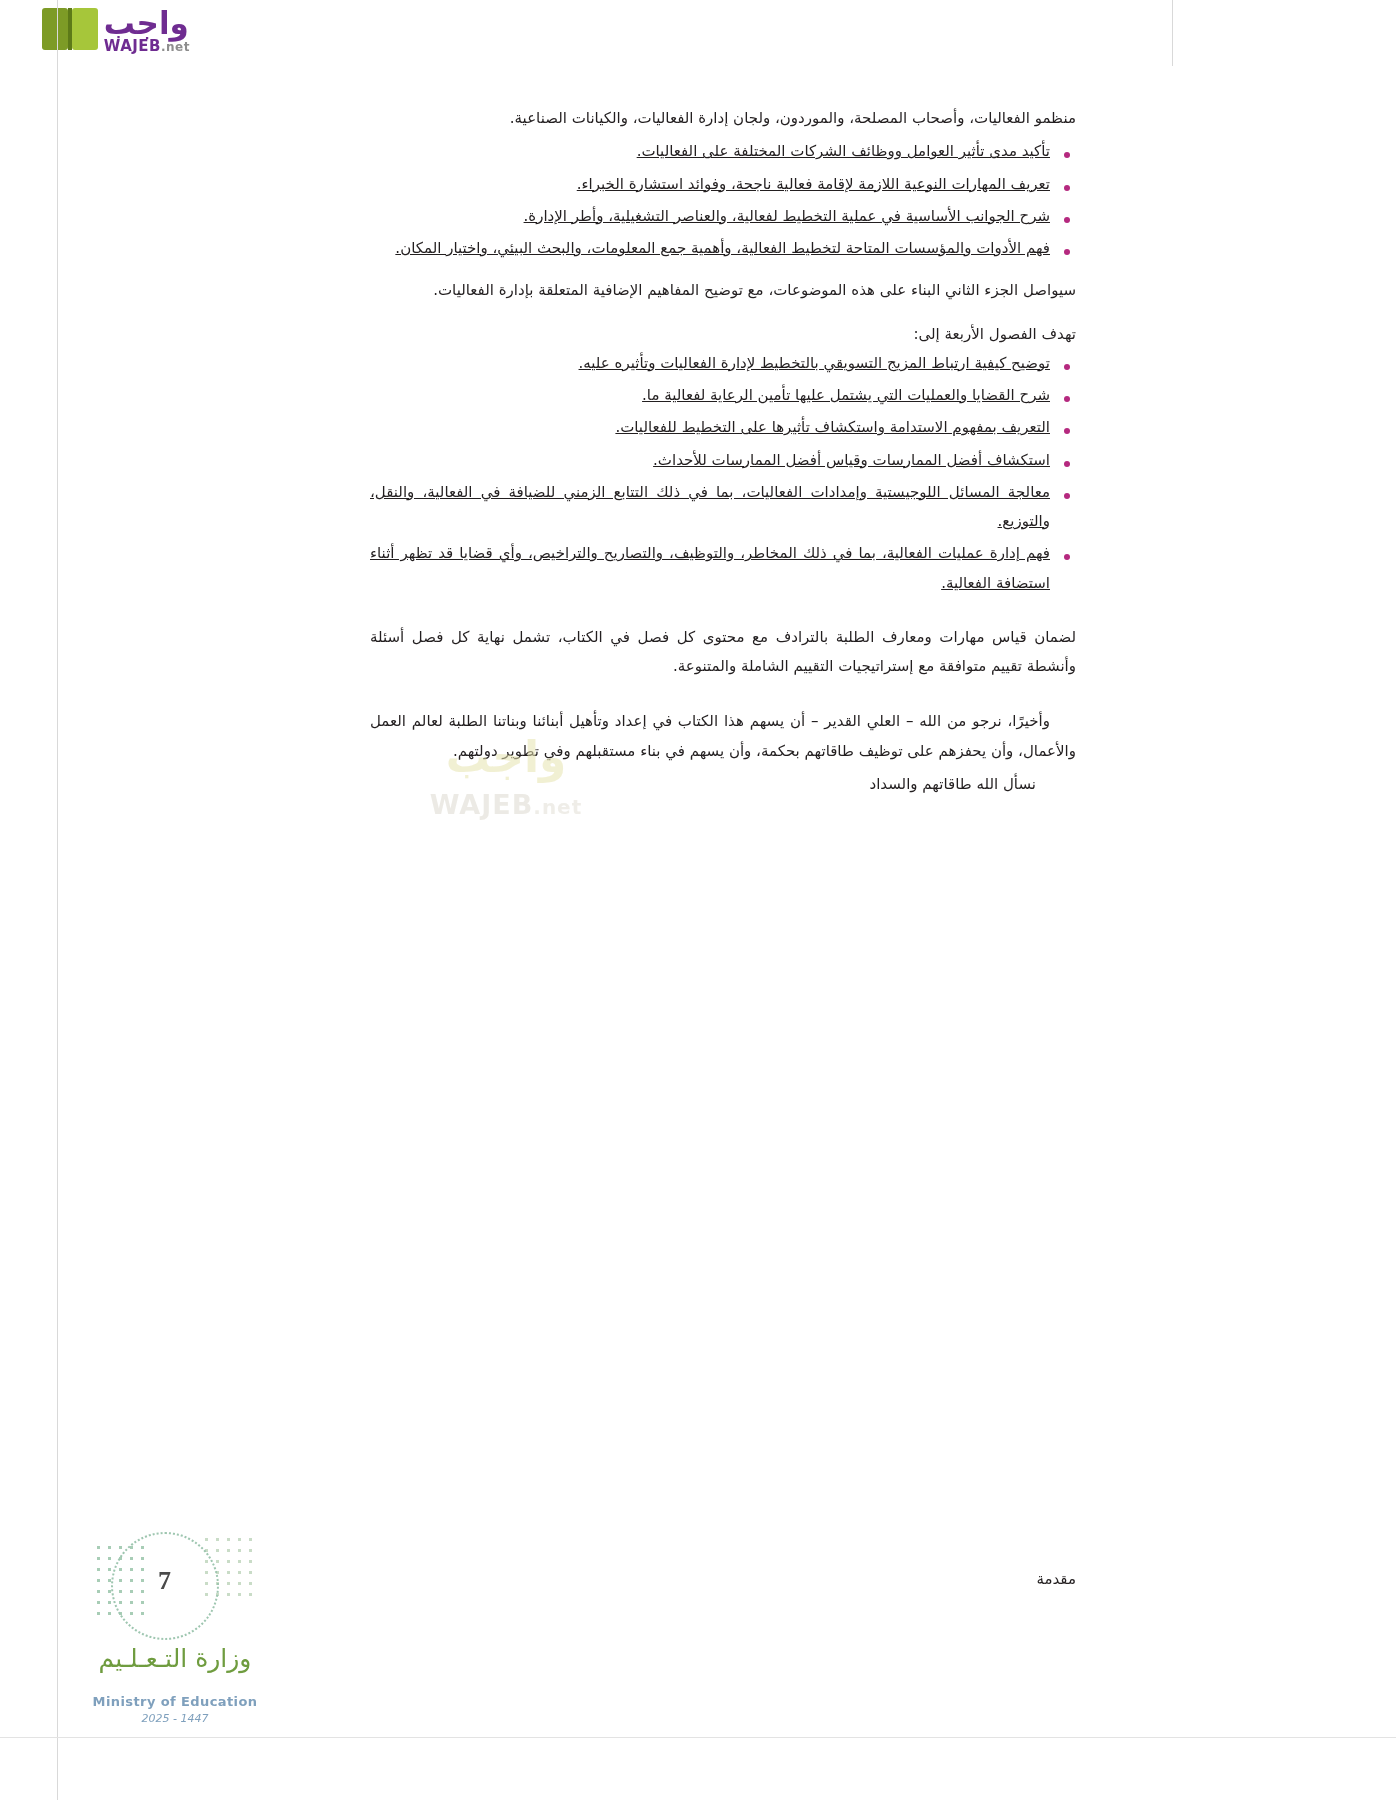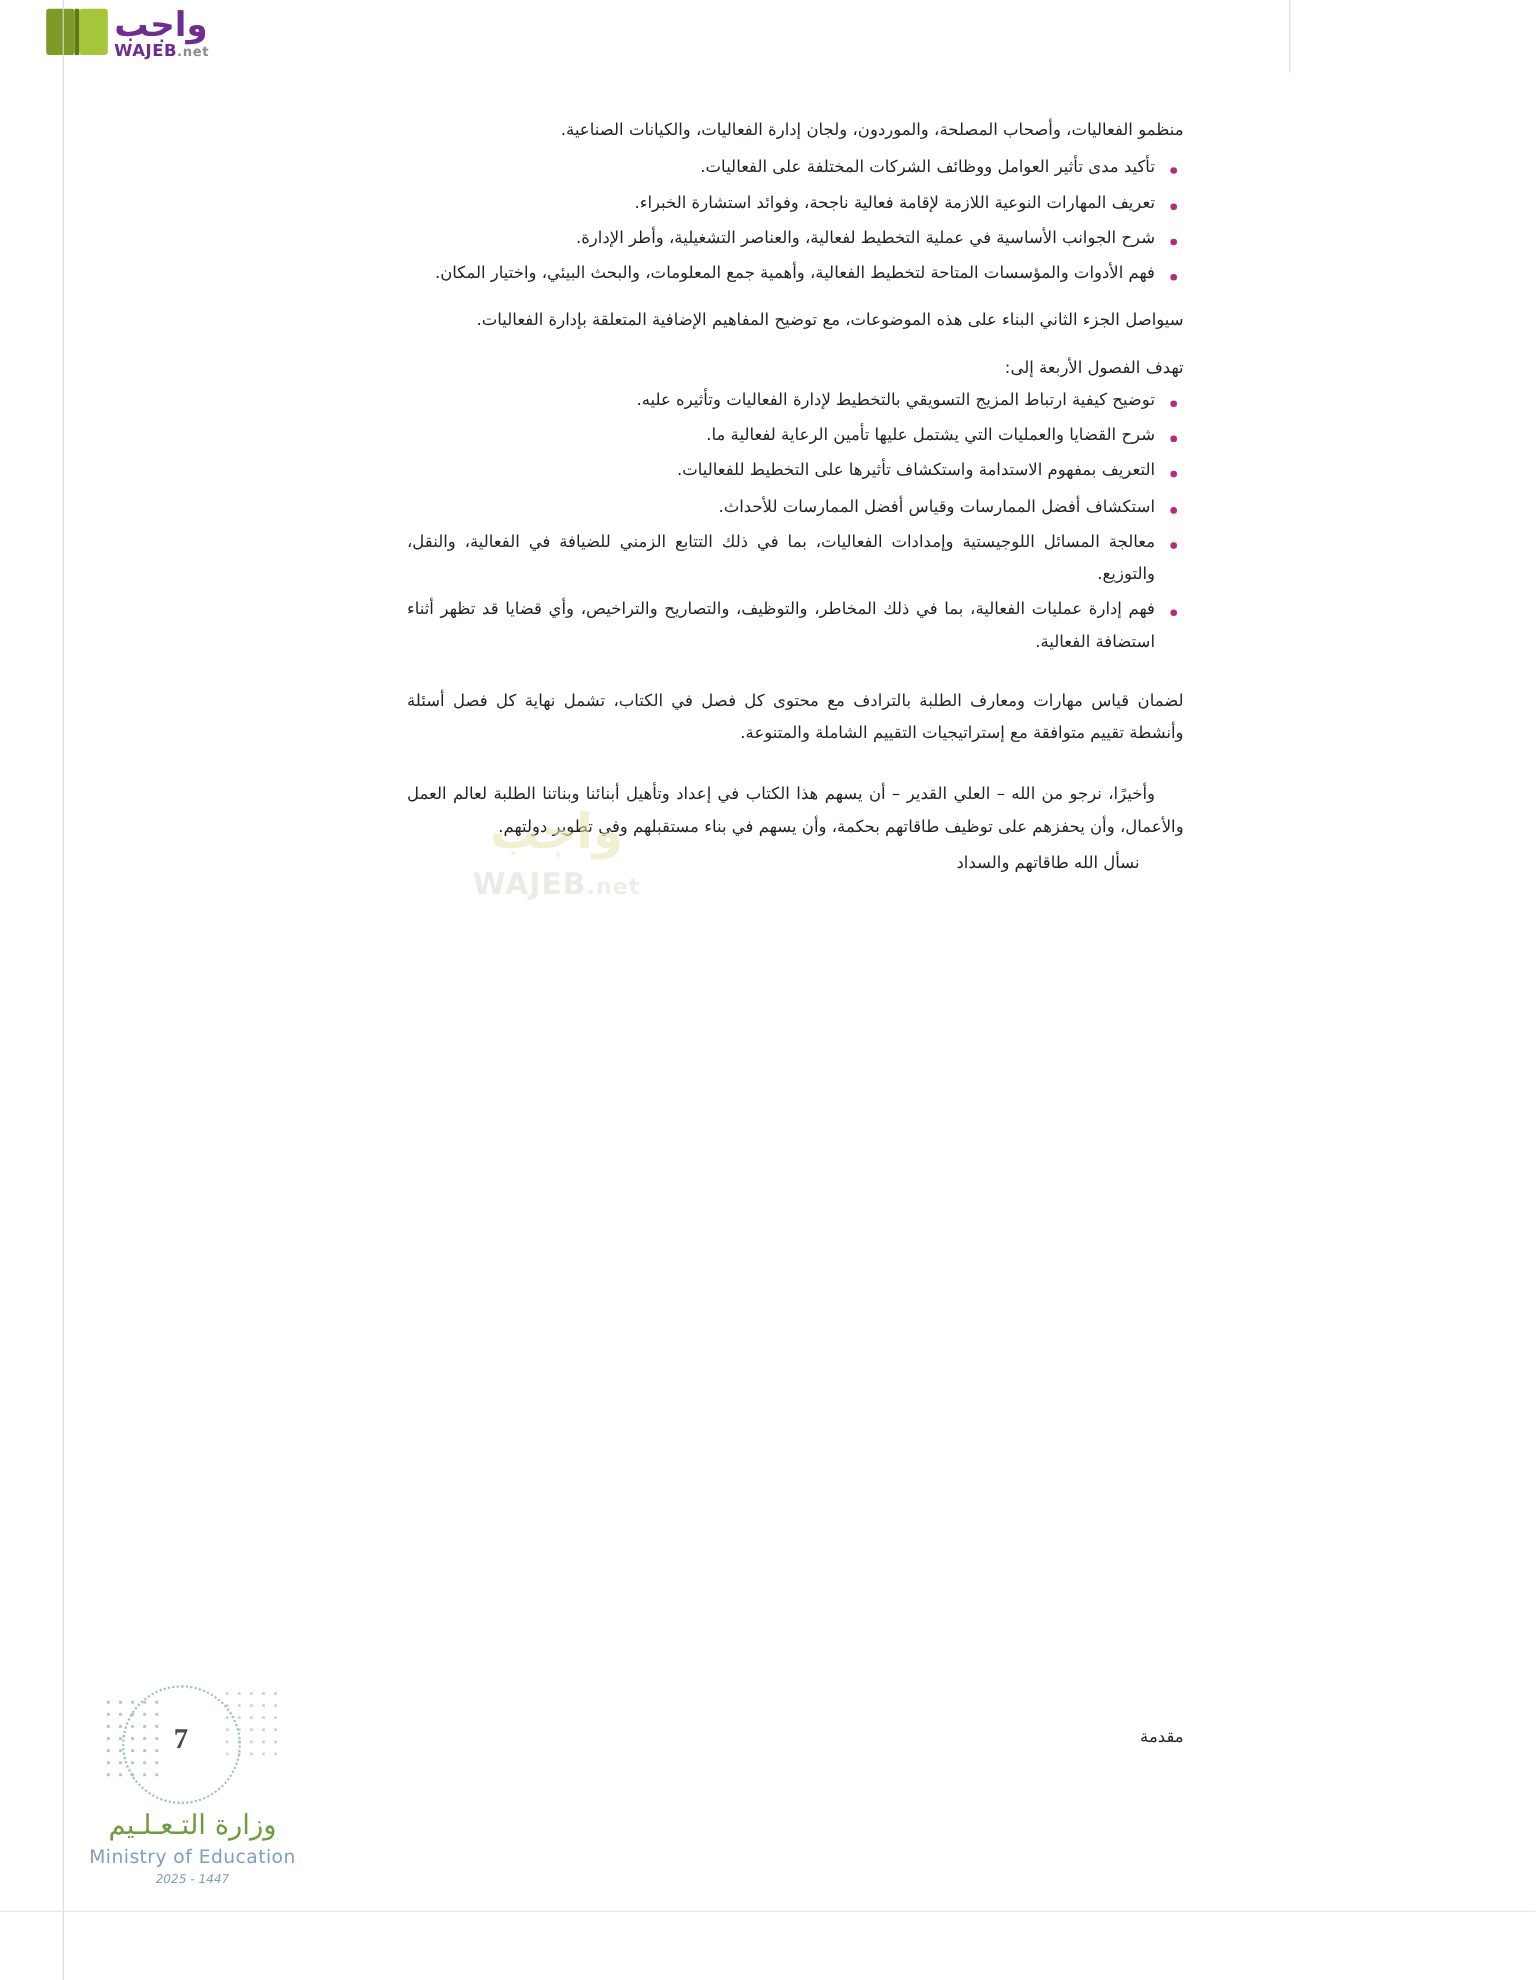--- a/index.html
+++ b/index.html
@@ -108,20 +108,21 @@
     text-align: justify;
   }
   p.para {
     margin: 0 0 4px 0;
   }
   p.para.tight { margin-bottom: 0; }
   ul.bullets {
     list-style: none;
     margin: 0;
     padding: 0;
+    text-decoration: underline;
   }
   ul.bullets li {
     position: relative;
     padding-right: 26px;
     margin: 0 0 3px 0;
     text-align: justify;
   }
   ul.bullets li::before {
     content: "";
     position: absolute;
@@ -228,24 +229,25 @@
     font-family: "Liberation Serif", serif;
   }
   .moe-ar {
     font-size: 25px;
     color: #6f9c3f;
     font-weight: normal;
     margin-top: 2px;
     letter-spacing: 1px;
   }
   .moe-en {
-    font-size: 17px;
+    font-size: 13px;
     color: #7fa0bd;
-    margin-top: 6px;
+    margin-top: 21px;
     letter-spacing: 0.4px;
+    font-weight: bold;
   }
   .moe-years {
     font-size: 11px;
     color: #7fa0bd;
     margin-top: 3px;
     direction: ltr;
     font-style: italic;
   }
 </style>
 </head>

